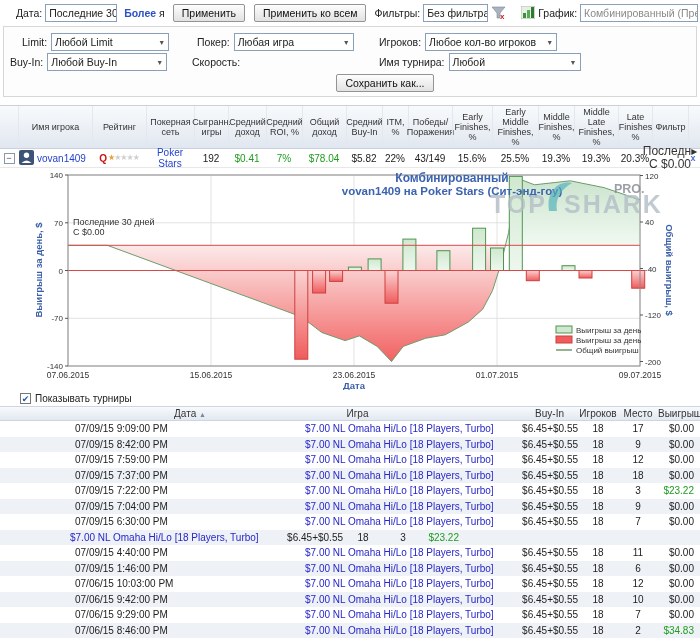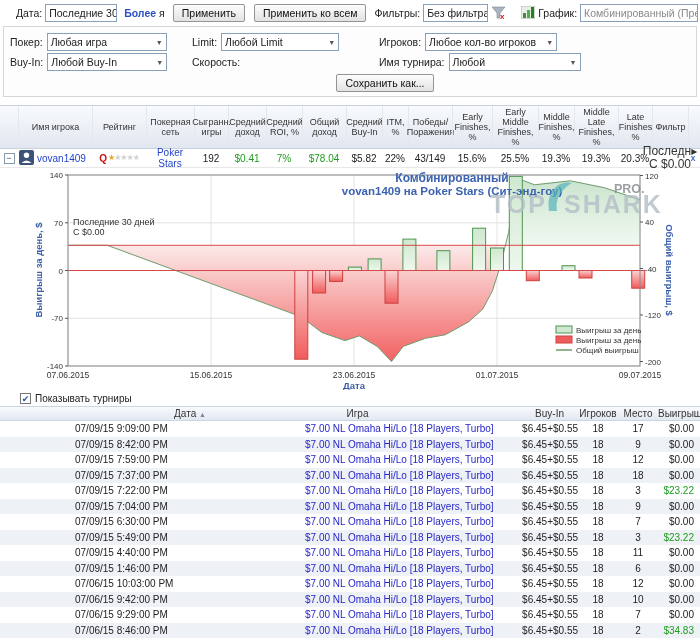--- a/index.html
+++ b/index.html
@@ -104,31 +104,31 @@
   </span>
   <span class="lbl">График:</span>
   <span class="sel gray" style="width:166px">
     <span>Комбинированный (Премиум доступ)</span>
 
   </span>
 </div>
 
 <div class="fpanel">
   <div class="frow">
+    <span class="fgroup fg-l2">
+      <span class="flabel">Limit:</span>
+      <span class="sel" style="width:118px">
+        <span>Любой Limit</span>
+          <span class="arr">▼</span>
+      </span>
+    </span>
     <span class="fgroup fg-l1">
       <span class="flabel">Покер:</span>
       <span class="sel" style="width:120px">
         <span>Любая игра</span>
-          <span class="arr">▼</span>
-      </span>
-    </span>
-    <span class="fgroup fg-l2">
-      <span class="flabel">Limit:</span>
-      <span class="sel" style="width:118px">
-        <span>Любой Limit</span>
           <span class="arr">▼</span>
       </span>
     </span>
     <span class="fgroup fg-l3">
       <span class="flabel">Игроков:</span>
       <span class="sel" style="width:132px">
         <span>Любое кол-во игроков</span>
           <span class="arr">▼</span>
       </span>
     </span>
@@ -401,21 +401,20 @@
         <div class="t0"></div>
         <div class="t1">07/09/15 6:30:00 PM</div>
         <div class="t2"><span>$7.00 NL Omaha Hi/Lo [18 Players, Turbo]</span></div>
         <div class="t3">$6.45+$0.55</div>
         <div class="t4">18</div>
         <div class="t5">7</div>
         <div class="t6">$0.00</div>
       </div>
       <div class="t-row alt">
         <div class="t0"></div>
-        <div class="t1">07/09/15 5:49:00 PM</div>
         <div class="t2"><span>$7.00 NL Omaha Hi/Lo [18 Players, Turbo]</span></div>
         <div class="t3">$6.45+$0.55</div>
         <div class="t4">18</div>
         <div class="t5">3</div>
         <div class="t6 green">$23.22</div>
       </div>
       <div class="t-row">
         <div class="t0"></div>
         <div class="t1">07/09/15 4:40:00 PM</div>
         <div class="t2"><span>$7.00 NL Omaha Hi/Lo [18 Players, Turbo]</span></div>

